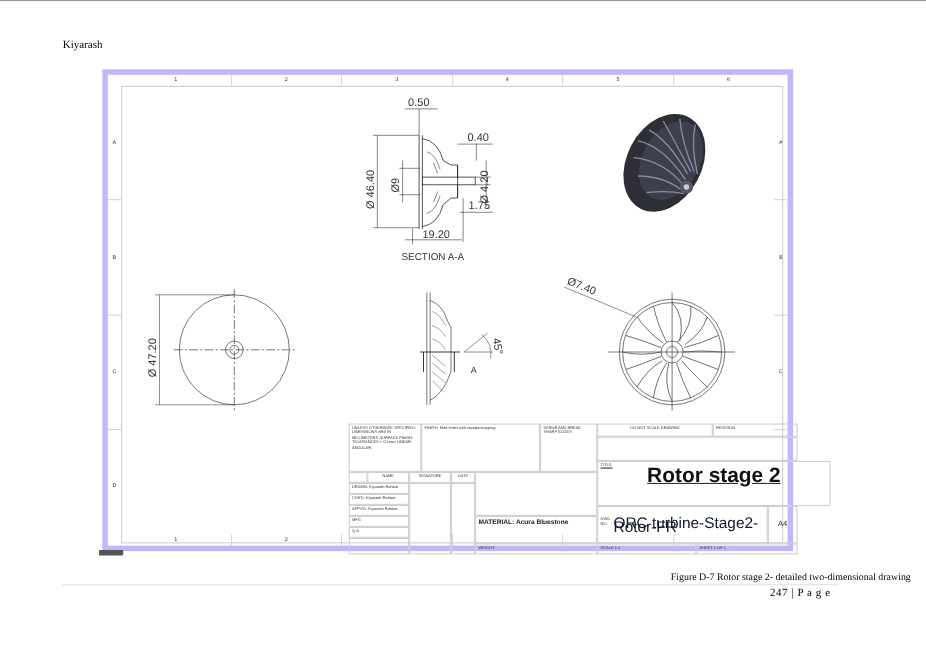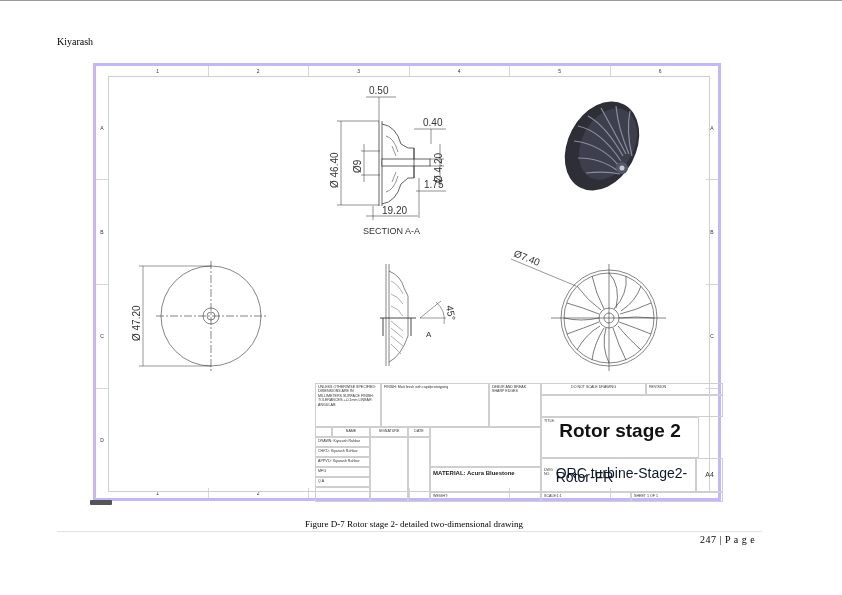--- a/index.html
+++ b/index.html
@@ -6,21 +6,21 @@
   body {
     width: 842px; height: 595px; position: relative; overflow: hidden;
     background: #ffffff;
     font-family: "Liberation Serif", serif;
     color: #000;
   }
   .topline { position: absolute; left: 0; top: 0; width: 842px; height: 1px; background: #9a9a9a; }
   .appendix { position: absolute; left: 57px; top: 36px; font-size: 10px; font-family: "Liberation Serif", serif; }
   .sheet {
     position: absolute; left: 93px; top: 63px; width: 628px; height: 438px;
-    border: 3px solid #c4b5fd; box-sizing: border-box; background: #fff;
+    border: 5px solid #c4b5fd; box-sizing: border-box; background: #fff;
   }
   .inner {
     position: absolute; left: 12px; top: 10px; width: 602px; height: 416px;
     border: 1px solid #cfcfcf; box-sizing: border-box;
   }
   .zone-top, .zone-bot { position: absolute; left: 12px; height: 10px; width: 602px; display: flex; }
   .zone-top { top: 0; }
   .zone-bot { bottom: 0; }
   .zone-cell {
     flex: 1; text-align: center; font: 5px "Liberation Sans", sans-serif; line-height: 10px;
@@ -39,21 +39,21 @@
     position: absolute; left: 90px; top: 500px; width: 22px; height: 5px; background: #555; border-radius: 1px;
   }
   svg text { font-family: "Liberation Sans", sans-serif; }
   .drawing { position: absolute; left: 0; top: 0; }
   
   .tb { position: absolute; left: 219px; top: 317px; width: 408px; height: 119px; font-family: "Liberation Sans", sans-serif; }
   .tb-cell { position: absolute; border: 1px solid #cfcfcf; box-sizing: border-box; font-size: 3.6px; color: #333; padding: 1px 2px; line-height: 4.4px; overflow: hidden; }
   .tb-title { font-size: 19px; font-weight: bold; color: #111; text-align: center; }
   .tb-dwg { font-size: 14px; color: #0f172a; }
   .tb-mat { font-size: 6px; font-weight: bold; color: #222; }
-  .caption { position: absolute; left: 0; width: 828px; top: 519px; text-align: center; font-size: 9px; font-family: "Liberation Serif", serif; }
+  .caption { position: absolute; left: 0; width: 828px; top: 519px; text-align: right; font-size: 9px; font-family: "Liberation Serif", serif; }
   .capline { position: absolute; left: 57px; top: 531px; width: 705px; height: 1px; background: #e2e2e2; }
   .pagenum { position: absolute; left: 700px; top: 534px; font-size: 10px; letter-spacing: 0.5px; font-family: "Liberation Serif", serif; }
 </style>
 </head>
 <body>
 
 <div class="topline"></div>
 <div class="appendix">Kiyarash</div>
 
 <div class="sheet">
@@ -225,21 +225,21 @@
     <div class="tb-cell" style="left:0;top:74px;width:55px;height:10px;"><span>APPV'D</span>: <span>Kiyarash Rahbar</span></div>
     <div class="tb-cell" style="left:0;top:84px;width:55px;height:10px;">MFG</div>
     <div class="tb-cell" style="left:0;top:94px;width:55px;height:10px;">Q.A</div>
     <div class="tb-cell" style="left:0;top:104px;width:55px;height:15px;"></div>
     <div class="tb-cell" style="left:55px;top:54px;width:38px;height:65px;"></div>
     <div class="tb-cell" style="left:93px;top:54px;width:22px;height:65px;"></div>
     <div class="tb-cell" style="left:115px;top:44px;width:111px;height:40px;"></div>
     <div class="tb-cell tb-mat" style="left:115px;top:84px;width:111px;height:25px;padding-top:3px;">MATERIAL: Acura Bluestone</div>
     <div class="tb-cell" style="left:115px;top:109px;width:111px;height:10px;">WEIGHT:</div>
 
-    <div class="tb-cell" style="left:226px;top:34px;width:158px;height:41px;">
+    <div class="tb-cell" style="left:226px;top:34px;width:212px;height:41px;text-decoration:underline;">
       <div>TITLE:</div>
       <div class="tb-title" style="margin-top:6px;">Rotor stage 2</div>
     </div>
     <div class="tb-cell" style="left:226px;top:75px;width:155px;height:34px;display:flex;align-items:center;">
       <span style="font-size:3.6px;align-self:flex-start;margin-top:8px;">DWG NO.</span>
       <span class="tb-dwg">ORC turbine-Stage2-Rotor-FR</span>
     </div>
     <div class="tb-cell" style="left:381px;top:75px;width:27px;height:34px;display:flex;align-items:center;justify-content:center;font-size:7px;">A4</div>
     <div class="tb-cell" style="left:226px;top:109px;width:90px;height:10px;">SCALE:1:1</div>
     <div class="tb-cell" style="left:316px;top:109px;width:92px;height:10px;">SHEET 1 OF 1</div>

